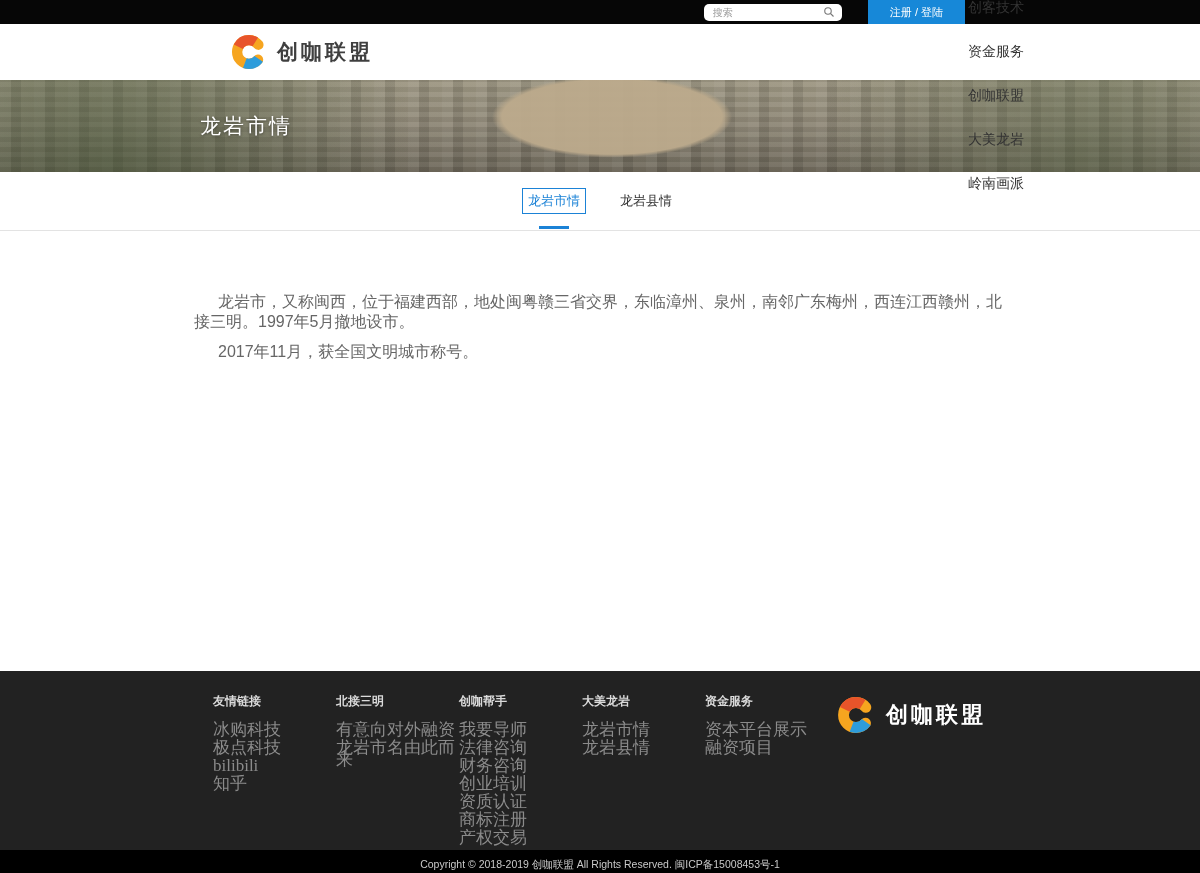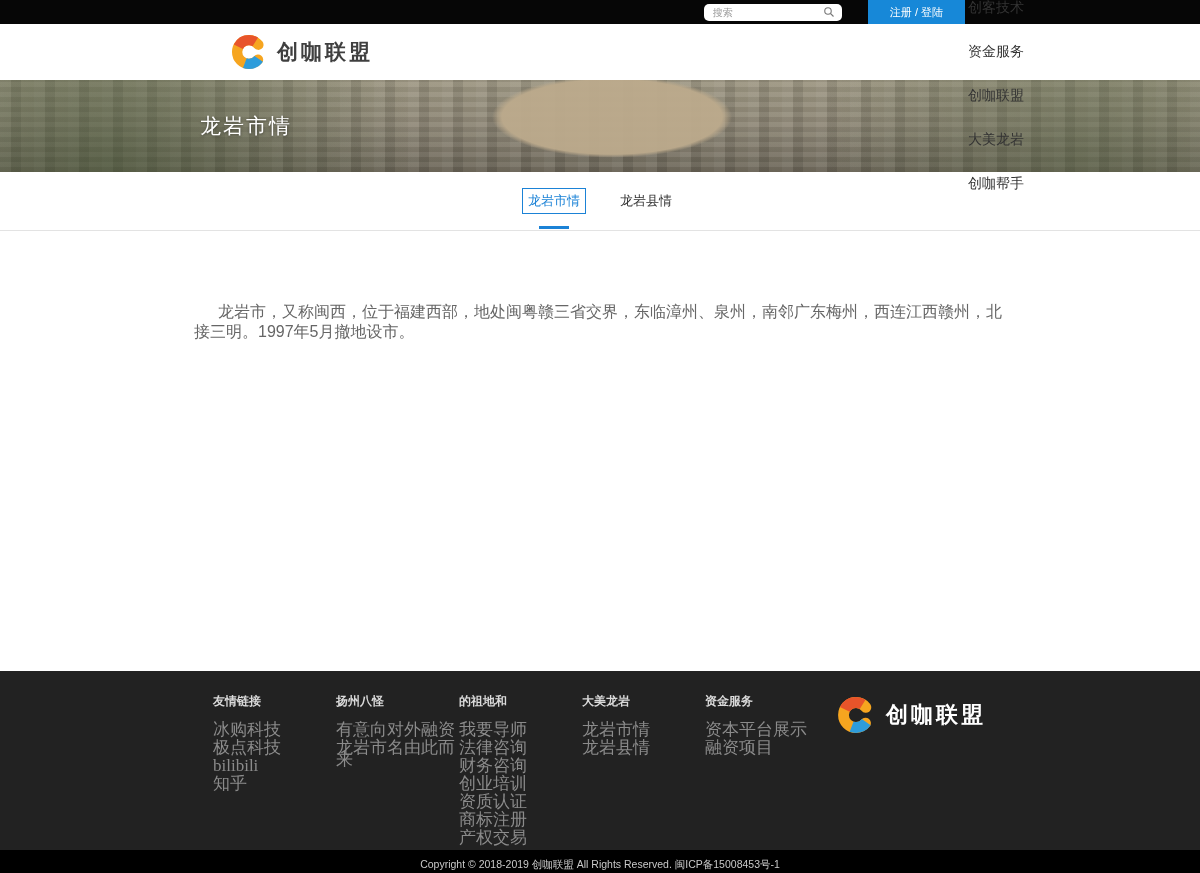--- a/index.html
+++ b/index.html
@@ -82,57 +82,58 @@
         </svg>
         <span class="brand-name">创咖联盟</span>
       </div>
       <nav class="main-nav">
           <a class="nav-item">首页</a>
           <a class="nav-item">创意项目</a>
           <a class="nav-item">创客技术</a>
           <a class="nav-item">资金服务</a>
           <a class="nav-item">创咖联盟</a>
           <a class="nav-item">大美龙岩</a>
-          <a class="nav-item">创咖帮手</a>
+          <a class="nav-item">岭南画派</a>
         </nav>
     </div>
   </div>
 
   <div class="hero">
     <div class="hero-title">龙岩市情</div>
   </div>
 
   <div class="tab-section">
       <div class="tab active">龙岩市情<div class="tab-indicator"></div></div>
       <div class="tab">龙岩县情</div>
     </div>
 
   <div class="content">
     <div class="article">
         <p>龙岩市，又称闽西，位于福建西部，地处闽粤赣三省交界，东临漳州、泉州，南邻广东梅州，西连江西赣州，北接三明。1997年5月撤地设市。</p>
+        <p>2017年11月，获全国文明城市称号。</p>
       </div>
   </div>
 
   <div class="footer">
     <div class="footer-inner">
       <div style="display:flex;">
           <div class="f-col">
             <h4>友情链接</h4>
             <a class="f-link">冰购科技</a>
             <a class="f-link">极点科技</a>
             <a class="f-link">bilibili</a>
             <a class="f-link">知乎</a>
           </div>
           <div class="f-col">
-            <h4>扬州八怪</h4>
+            <h4>北接三明</h4>
             <a class="f-link">有意向对外融资</a>
             <a class="f-link">龙岩市名由此而来</a>
           </div>
           <div class="f-col">
-            <h4>的祖地和</h4>
+            <h4>创咖帮手</h4>
             <a class="f-link">我要导师</a>
             <a class="f-link">法律咨询</a>
             <a class="f-link">财务咨询</a>
             <a class="f-link">创业培训</a>
             <a class="f-link">资质认证</a>
             <a class="f-link">商标注册</a>
             <a class="f-link">产权交易</a>
           </div>
           <div class="f-col">
             <h4>大美龙岩</h4>

